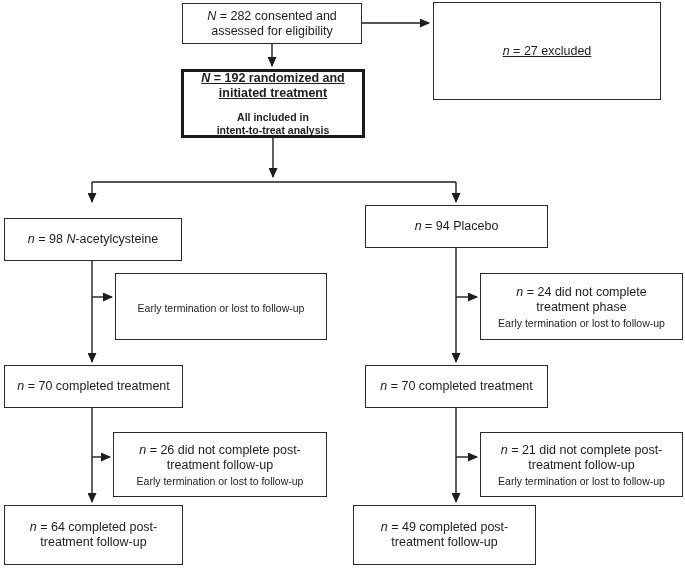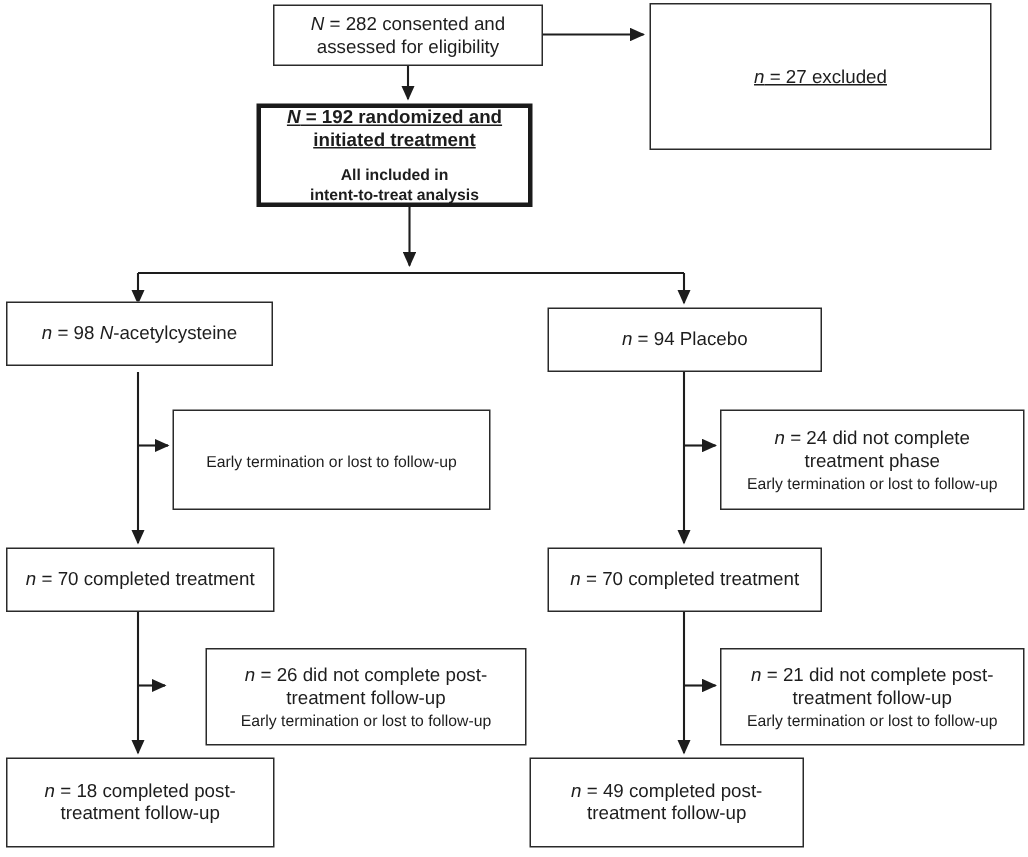--- a/index.html
+++ b/index.html
@@ -51,28 +51,28 @@
   }
   .strong-box .heading { line-height: 15px; }
   .strong-box .note { font-size: 10.5px; line-height: 12.5px; margin-top: 10px; }
   
   .excl { padding: 3px 8px; }
   .excl .heading { line-height: 16px; margin-bottom: 1px; }
   .excl .reasons { max-width: 202px; font-size: 12.4px; line-height: 13.5px; }
   
   .b-elig     { left: 182px; top: 3px;   width: 180px; height: 41px; }
   .b-excl     { left: 433px; top: 2px;   width: 228px; height: 98px; }
-  .b-rand     { left: 171px; top: 69px;  width: 184px; height: 69px; }
-  .b-nac      { left: 4px;   top: 201px; width: 178px; height: 43px; padding: 2px 18px; }
+  .b-rand     { left: 181px; top: 69px;  width: 184px; height: 69px; }
+  .b-nac      { left: 4px;   top: 218px; width: 178px; height: 43px; padding: 2px 18px; }
   .b-pla      { left: 365px; top: 205px; width: 183px; height: 43px; padding: 2px 6px; }
   .b-nac-d1   { left: 115px; top: 273px; width: 212px; height: 67px; padding: 2px 13px; }
   .b-pla-d1   { left: 480px; top: 273px; width: 203px; height: 67px; padding: 2px 13px; }
   .b-nac-c    { left: 4px;   top: 365px; width: 179px; height: 43px; padding: 2px 6px; }
   .b-pla-c    { left: 365px; top: 365px; width: 183px; height: 43px; padding: 2px 6px; }
-  .b-nac-d2   { left: 113px; top: 432px; width: 214px; height: 65px; padding: 2px 13px; margin-left: 24px; }
+  .b-nac-d2   { left: 113px; top: 432px; width: 214px; height: 65px; padding: 2px 13px; }
   .b-pla-d2   { left: 480px; top: 432px; width: 203px; height: 65px; padding: 2px 13px; }
   .b-nac-f    { left: 4px;   top: 505px; width: 179px; height: 60px; padding: 2px 10px; }
   .b-pla-f    { left: 353px; top: 505px; width: 183px; height: 60px; padding: 2px 10px; }
 </style>
 </head>
 <body>
 
 <div class="canvas">
 
   <svg class="connectors" viewBox="0 0 685 571" xmlns="http://www.w3.org/2000/svg">
@@ -142,20 +142,20 @@
     <div><span class="it">n</span><span> = 26 did not complete post-treatment follow-up</span></div>
     <div class="note">Early termination or lost to follow-up</div>
   </div>
 
   <div class="box b-pla-d2">
     <div><span class="it">n</span><span> = 21 did not complete post-treatment follow-up</span></div>
     <div class="note">Early termination or lost to follow-up</div>
   </div>
 
   <div class="box b-nac-f">
-    <div><span class="it">n</span><span> = 18 completed post-treatment follow-up</span></div>
+    <div><span class="it">n</span><span> = 64 completed post-treatment follow-up</span></div>
   </div>
 
   <div class="box b-pla-f">
     <div><span class="it">n</span><span> = 49 completed post-treatment follow-up</span></div>
   </div>
 
 </div>
 
 </body></html>

